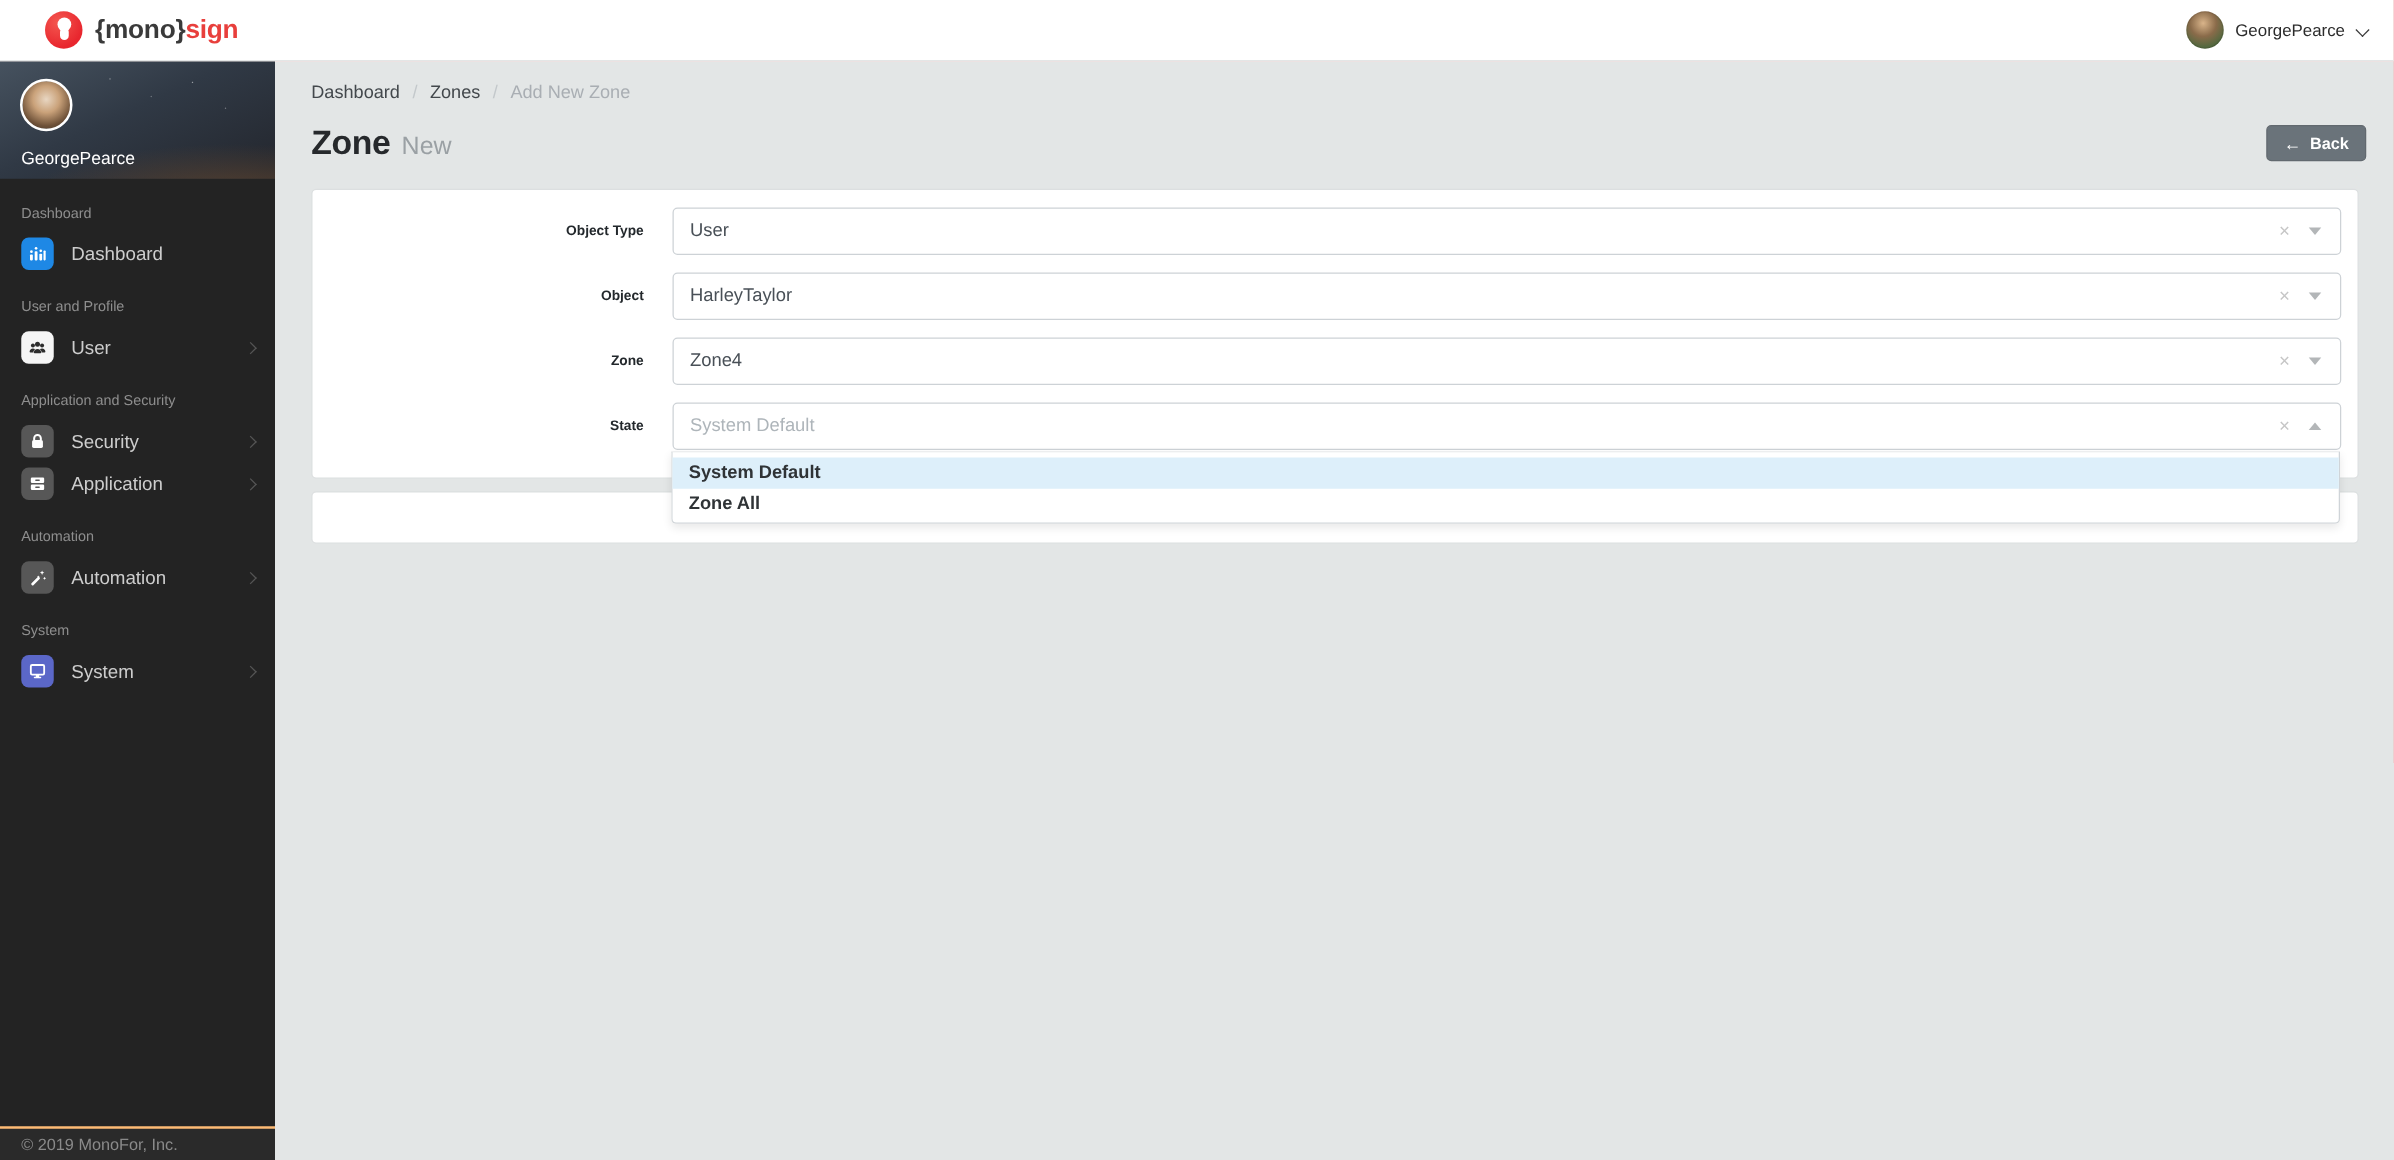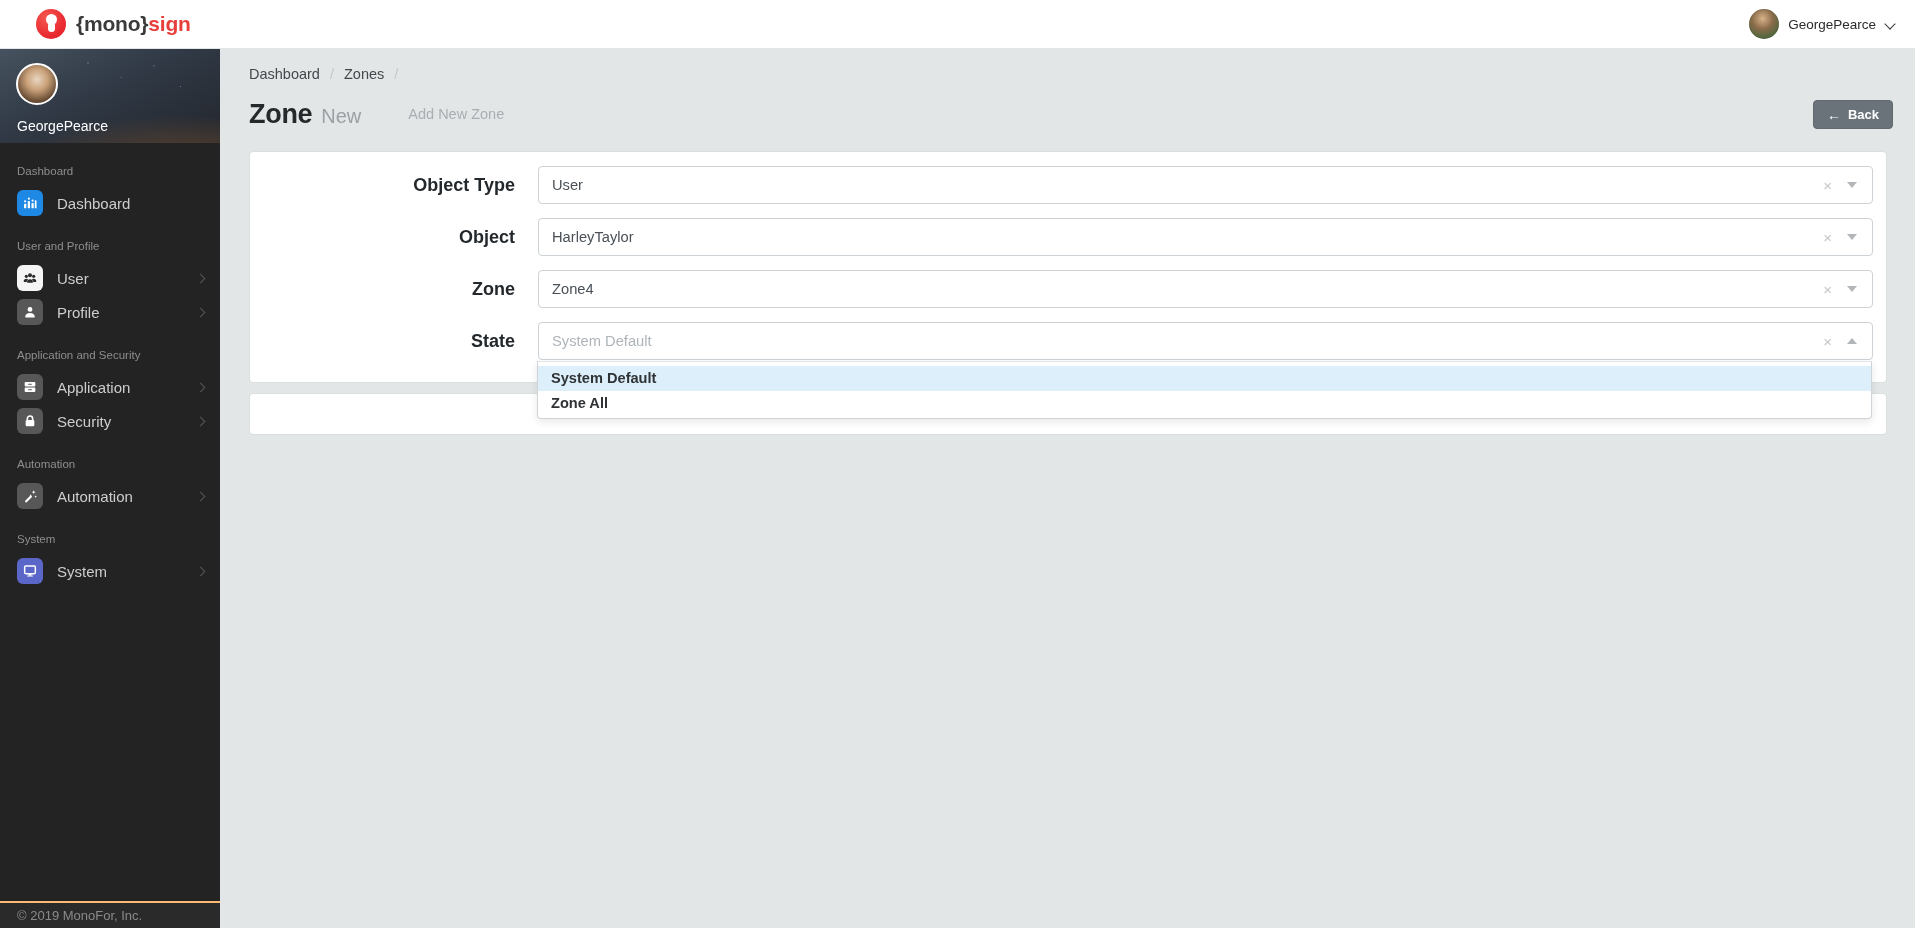--- a/index.html
+++ b/index.html
@@ -59,37 +59,37 @@
                       transform:rotate(45deg); }
   .sidebar-footer { position:absolute; left:0; right:0; bottom:0; height:27px; line-height:25px;
                     background:#2a2a2a; border-top:2px solid #fdba74; color:#8a8a8a;
                     font-size:13px; padding-left:17px; }
 
   
   .main { position:absolute; left:220px; top:49px; right:0; bottom:0; background:#e3e6e6; }
   .breadcrumb { position:absolute; left:29px; top:17px; font-size:14.5px; display:flex; gap:10px; }
   .crumb-link { color:#43484c; cursor:pointer; }
   .crumb-sep { color:#c3c8cb; }
-  .crumb-current { color:#a9aeb3;margin-top:40px; }
+  .crumb-current { color:#a9aeb3; }
   .page-head-title { position:absolute; left:29px; top:50px; display:flex; align-items:baseline; gap:9px; }
   .page-title { font-size:27px; font-weight:bold; color:#26292c; letter-spacing:-0.3px; }
   .page-subtitle { font-size:20px; color:#9aa0a4; }
   .back-btn { position:absolute; right:22px; top:51px; height:29px; padding:0 13px;
               background:#6a737a; border:1px solid #62696f; border-radius:4px; color:#fff;
               font-size:13px; font-weight:bold; font-family:inherit; display:flex; align-items:center; gap:7px;
               cursor:pointer; }
   .back-arrow { font-size:14px; font-weight:normal; }
 
   .card { position:absolute; left:29px; width:1638px; background:#fff;
           border:1px solid #dcdfe0; border-radius:4px; }
   .form-card { top:102px; height:232px; padding-top:14px; }
   .footer-card { top:344px; height:42px; }
 
   .form-row { display:flex; align-items:center; margin-bottom:14px; }
-  .form-label { width:265px; text-align:right; font-size:18px; font-weight:bold; color:#23282c; }
+  .form-label { width:265px; text-align:right; font-size:11px; font-weight:bold; color:#23282c; }
   .select-box { position:relative; margin-left:23px; width:1335px; height:38px; background:#fff;
                 border:1px solid #cdd2d6; border-radius:4px; display:flex; align-items:center;
                 padding:0 70px 0 13px; cursor:pointer; }
   .select-value { font-size:14.7px; color:#495057; }
   .select-placeholder { font-size:14.7px; color:#aeb5ba; }
   .select-clear { position:absolute; right:40px; top:50%; transform:translateY(-50%);
                   font-size:15px; color:#c6c6c6; cursor:pointer; line-height:1; }
   .select-caret { position:absolute; right:15px; top:50%; transform:translateY(-50%);
                   width:0; height:0; border-left:5px solid transparent; border-right:5px solid transparent; }
   .caret-down { border-top:6px solid #b3b6b8; }
@@ -159,58 +159,46 @@
                 <path d="M2.5 17c0-2.2 1.8-3.8 4-3.8 1 0 1.9.3 2.6.9-1.2 1-2 2.3-2.1 3.9H3.5c-.6 0-1-.4-1-1z"></path>
                 <path d="M21.5 17c0-2.2-1.8-3.8-4-3.8-1 0-1.9.3-2.6.9 1.2 1 2 2.3 2.1 3.9h3.5c.6 0 1-.4 1-1z"></path>
                 <path d="M7.5 18c0-2.5 2-4.3 4.5-4.3s4.5 1.8 4.5 4.3c0 .6-.4 1-1 1h-7c-.6 0-1-.4-1-1z"></path>
               </g>
             </svg>
         </span>
         <span>User</span>
         <span class="nav-chev"></span>
       </div>
 
+
+      <div class="nav-section-label">Application and Security</div>
+
       <div class="nav-item">
         <span class="nav-icon" style="background:#575757">
           <svg width="16" height="16" viewBox="0 0 24 24">
-              <g fill="#fff">
-                <circle cx="12" cy="8.2" r="3.6"></circle>
-                <path d="M4.8 19.2c0-3.4 3.2-5.8 7.2-5.8s7.2 2.4 7.2 5.8c0 .5-.4.9-.9.9H5.7c-.5 0-.9-.4-.9-.9z"></path>
-              </g>
-            </svg>
-        </span>
-        <span>Profile</span>
-        <span class="nav-chev"></span>
-      </div>
-
-      <div class="nav-section-label">Application and Security</div>
+              <path d="M8 11V8.5a4 4 0 0 1 8 0V11" fill="none" stroke="#fff" stroke-width="2.4"></path>
+              <rect x="5.5" y="10.5" width="13" height="9.5" rx="2" fill="#fff"></rect>
+            </svg>
+        </span>
+        <span>Security</span>
+        <span class="nav-chev"></span>
+      </div>
 
       <div class="nav-item">
         <span class="nav-icon" style="background:#575757">
           <svg width="16" height="16" viewBox="0 0 24 24">
               <g fill="#fff">
                 <rect x="4" y="4.5" width="16" height="6.6" rx="1.4"></rect>
                 <rect x="4" y="12.9" width="16" height="6.6" rx="1.4"></rect>
               </g>
               <rect x="9.2" y="7" width="5.6" height="1.6" rx="0.8" fill="#575757"></rect>
               <rect x="9.2" y="15.4" width="5.6" height="1.6" rx="0.8" fill="#575757"></rect>
             </svg>
         </span>
         <span>Application</span>
-        <span class="nav-chev"></span>
-      </div>
-
-      <div class="nav-item">
-        <span class="nav-icon" style="background:#575757">
-          <svg width="16" height="16" viewBox="0 0 24 24">
-              <path d="M8 11V8.5a4 4 0 0 1 8 0V11" fill="none" stroke="#fff" stroke-width="2.4"></path>
-              <rect x="5.5" y="10.5" width="13" height="9.5" rx="2" fill="#fff"></rect>
-            </svg>
-        </span>
-        <span>Security</span>
         <span class="nav-chev"></span>
       </div>
 
       <div class="nav-section-label">Automation</div>
 
       <div class="nav-item">
         <span class="nav-icon" style="background:#575757">
           <svg width="16" height="16" viewBox="0 0 24 24">
               <g fill="#fff">
                 <rect x="3.2" y="14.8" width="13" height="3.2" rx="1.2" transform="rotate(-45 9.7 16.4)"></rect>

